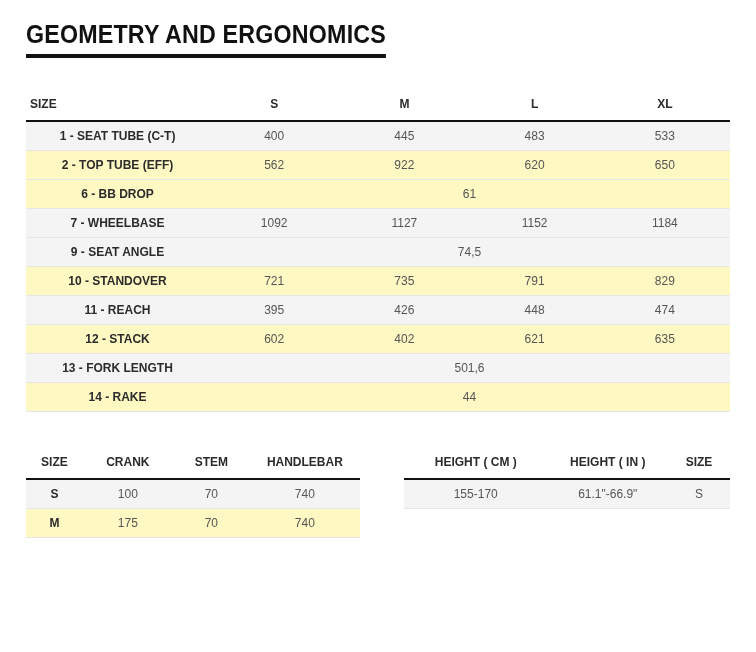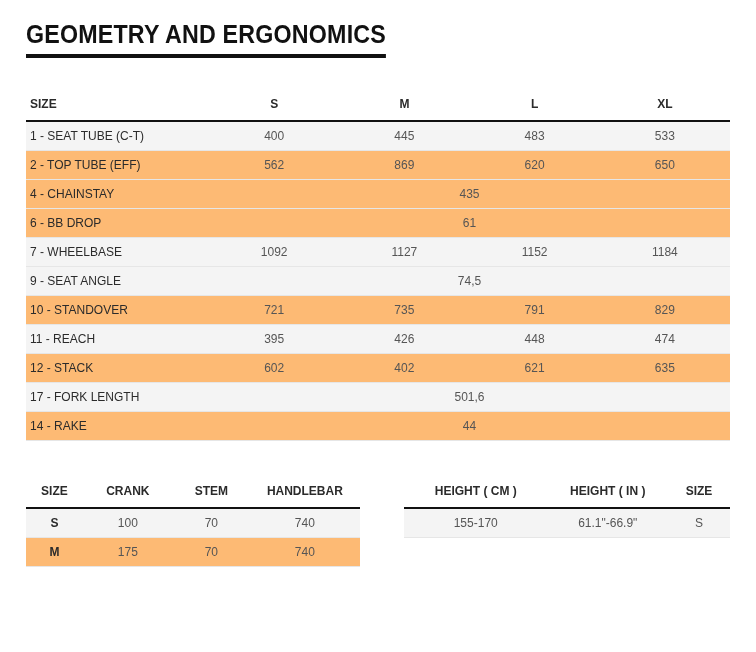--- a/index.html
+++ b/index.html
@@ -9,23 +9,23 @@
   .title{display:inline-block;font-size:25px;font-weight:bold;color:var(--title-color,#111);
          border-bottom:4px solid var(--title-color,#111);padding-bottom:5px;margin:8px 0 30px;
          letter-spacing:.2px;white-space:nowrap;transform:scaleX(.93);transform-origin:left center;}
   table{border-collapse:collapse;font-size:12px;}
   .geo{width:100%;margin-bottom:34px;}
   th{font-weight:bold;color:var(--text-strong,#2b2b2b);padding:9px 4px;text-align:center;
      border-bottom:2px solid var(--header-border,#111);font-size:12px;margin-left:12px;}
   .geo th.col-label{text-align:left;}
   td{padding:7px 4px;text-align:center;color:var(--text-muted,#555);
      border-bottom:1px solid var(--row-line,#e6e6e6);}
-  td.label{text-align:left;font-weight:normal;color:var(--text-strong,#2b2b2b);}
+  td.label{text-align:center;font-weight:bold;color:var(--text-strong,#2b2b2b);}
   tr.odd{background:var(--row-alt,#f4f4f4);}
-  tr.even{background:#fdba74;}
+  tr.even{background:#fef9c3;}
   .bottom{display:flex;justify-content:space-between;align-items:flex-start;margin-top:6px;}
   .bt{width:334px;}
   .bt-r{width:326px;}
   .bt table,.bt-r table{width:100%;}
   td.size-col{font-weight:bold;color:var(--text-strong,#2b2b2b);}
 </style>
 </head>
 <body>
 
 <div class="page">
@@ -53,27 +53,23 @@
         <tr class="odd">
           <td class="label">1 - SEAT TUBE (C-T)</td>
           <td>400</td>
           <td>445</td>
           <td>483</td>
           <td>533</td>
         </tr>
         <tr class="even">
           <td class="label">2 - TOP TUBE (EFF)</td>
           <td>562</td>
-          <td>869</td>
+          <td>922</td>
           <td>620</td>
           <td>650</td>
-        </tr>
-        <tr class="even">
-          <td class="label">4 - CHAINSTAY</td>
-          <td class="single" colspan="4">435</td>
         </tr>
         <tr class="even">
           <td class="label">6 - BB DROP</td>
           <td class="single" colspan="4">61</td>
         </tr>
         <tr class="odd">
           <td class="label">7 - WHEELBASE</td>
           <td>1092</td>
           <td>1127</td>
           <td>1152</td>
@@ -98,21 +94,21 @@
           <td>474</td>
         </tr>
         <tr class="even">
           <td class="label">12 - STACK</td>
           <td>602</td>
           <td>402</td>
           <td>621</td>
           <td>635</td>
         </tr>
         <tr class="odd">
-          <td class="label">17 - FORK LENGTH</td>
+          <td class="label">13 - FORK LENGTH</td>
           <td class="single" colspan="4">501,6</td>
         </tr>
         <tr class="even">
           <td class="label">14 - RAKE</td>
           <td class="single" colspan="4">44</td>
         </tr>
       </tbody>
   </table>
 
   <div class="bottom">

